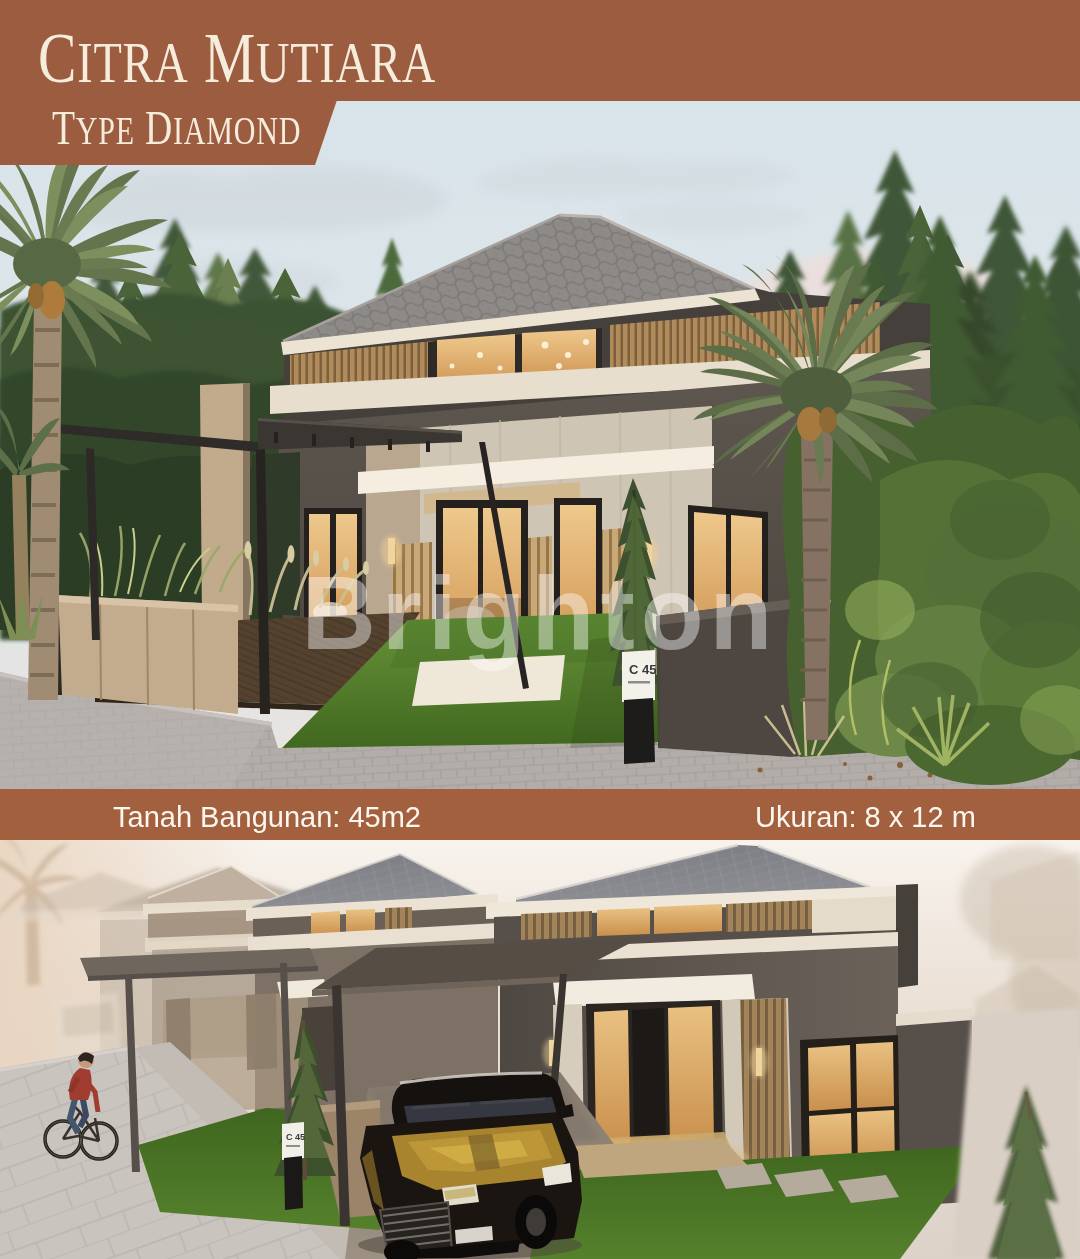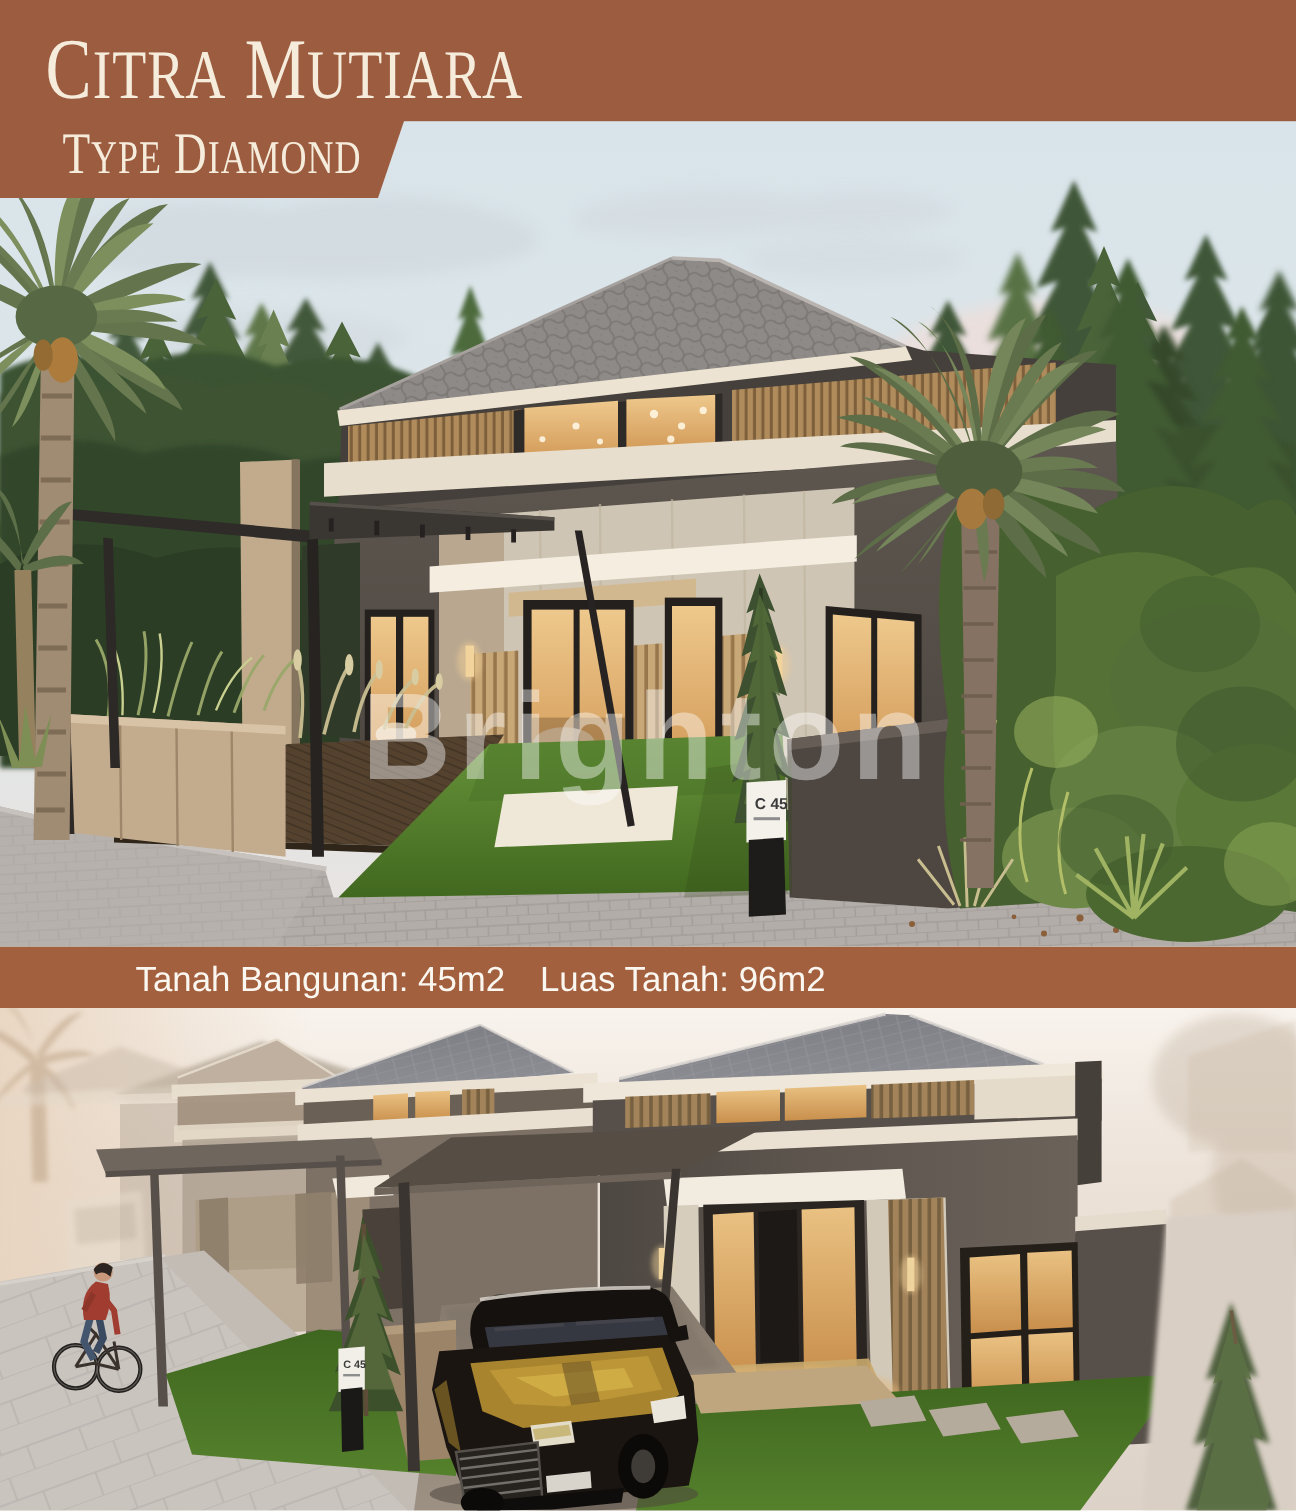--- a/index.html
+++ b/index.html
@@ -446,22 +446,22 @@
   </svg>
 
   <div class="abs" style="left:38px;top:17px;width:700px;font-family:'Liberation Serif',serif;color:#f6ecdc;font-size:72px;letter-spacing:1px;transform:scaleX(0.80);transform-origin:0 0;">C<span style="font-size:58px;">ITRA</span> M<span style="font-size:58px;">UTIARA</span></div>
 
   <div class="abs" style="left:52px;top:99px;width:500px;font-family:'Liberation Serif',serif;color:#f6ecdc;font-size:49px;letter-spacing:1px;transform:scaleX(0.77);transform-origin:0 0;">T<span style="font-size:39px;">YPE</span> D<span style="font-size:39px;">IAMOND</span></div>
 
   <div class="abs" style="left:0;top:789px;width:1080px;height:51px;background:#a3603e;"></div>
 
   <div class="abs" style="left:113px;top:801px;color:#faf6f0;font-size:29px;">Tanah Bangunan: 45m2</div>
 
-  <div class="abs" style="left:450px;top:801px;color:#faf6f0;font-size:29px;">Luas Tanah: 96m2</div>
-
+
+  <div class="abs" style="left:755px;top:801px;color:#faf6f0;font-size:29px;">Ukuran: 8 x 12 m</div>
 
   <svg id="scene2" class="abs" style="left:0;top:840px;" width="1080" height="419" viewBox="0 840 1080 419" preserveAspectRatio="none">
   <defs>
     <linearGradient id="fog2" x1="0" y1="0" x2="0" y2="1">
       <stop offset="0" stop-color="#f8f3ed"></stop>
       <stop offset="0.35" stop-color="#ece2d8"></stop>
       <stop offset="1" stop-color="#dcd2c8"></stop>
     </linearGradient>
     <linearGradient id="fogL" x1="0" y1="0" x2="1" y2="0">
       <stop offset="0" stop-color="#e8d4bf" stop-opacity="0.9"></stop>

